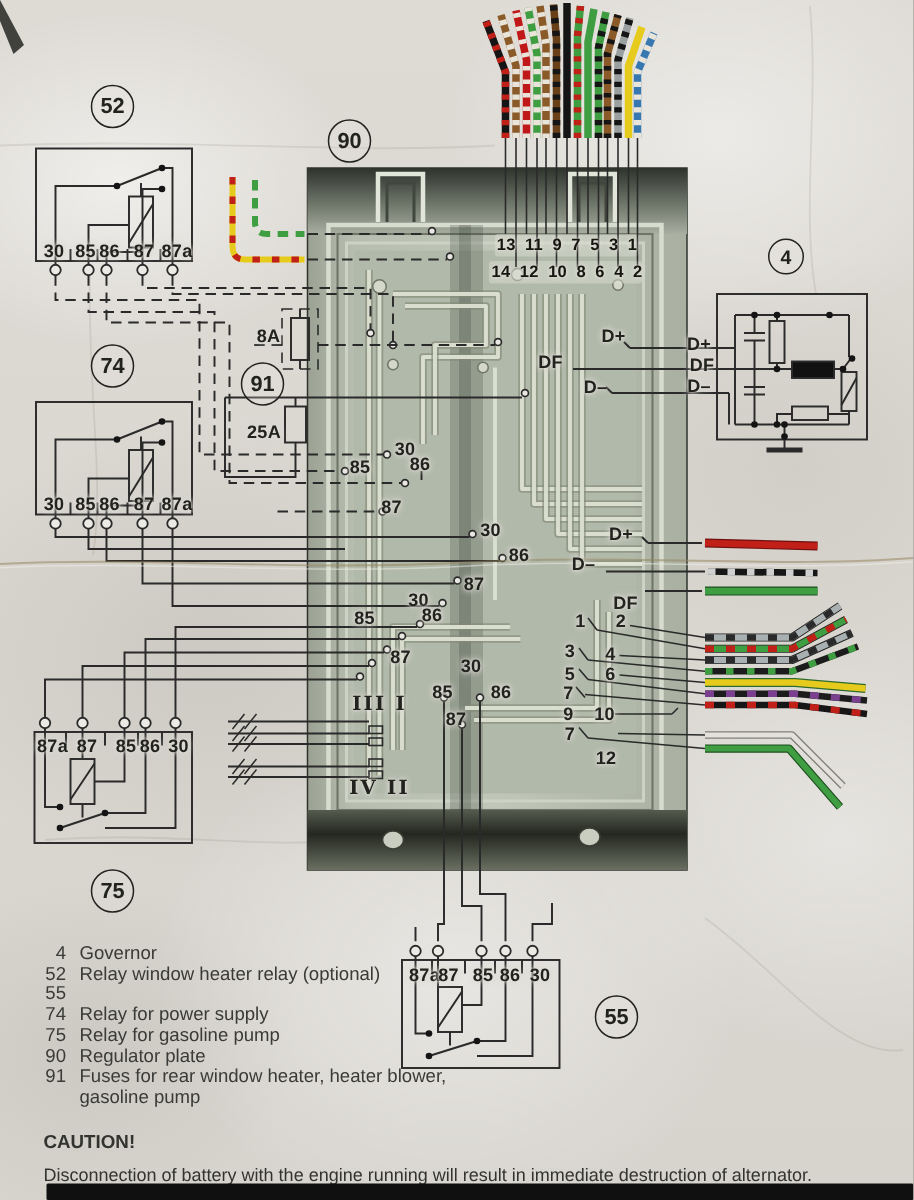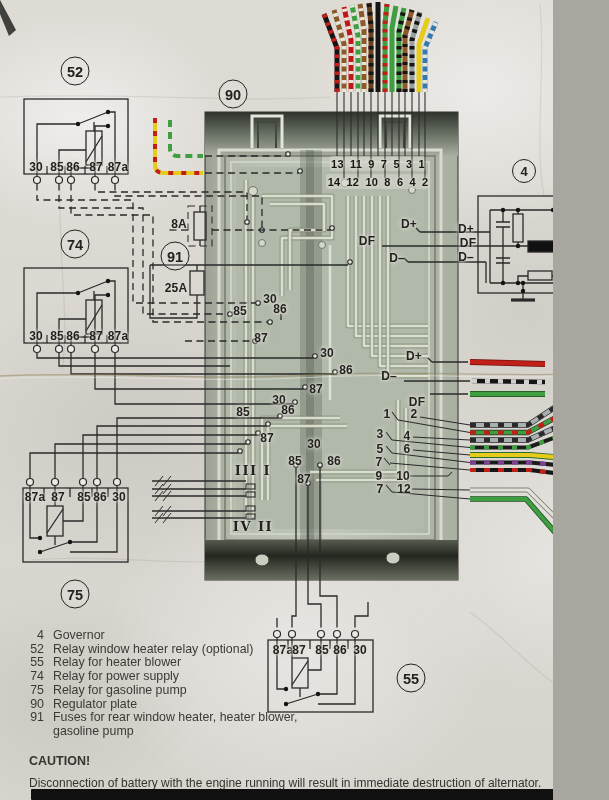--- a/index.html
+++ b/index.html
@@ -1,16 +1,16 @@
 <!DOCTYPE html>
 <html><head>
 <meta charset="utf-8">
 <style>
   html,body{margin:0;padding:0;background:#a9a6a0;}
-  .canvas{position:relative;width:553px;height:800px;overflow:hidden;
+  .canvas{position:relative;width:609px;height:800px;overflow:hidden;
     font-family:"Liberation Sans",sans-serif;
     background:
       radial-gradient(220px 160px at 80px 120px, rgba(255,255,255,.55), transparent 70%),
       radial-gradient(260px 200px at 480px 90px, rgba(255,255,255,.45), transparent 70%),
       radial-gradient(300px 220px at 140px 430px, rgba(120,115,105,.14), transparent 70%),
       radial-gradient(240px 200px at 530px 310px, rgba(120,115,105,.10), transparent 70%),
       radial-gradient(280px 240px at 300px 650px, rgba(255,255,255,.40), transparent 70%),
       radial-gradient(200px 160px at 60px 700px, rgba(120,115,105,.12), transparent 70%),
       radial-gradient(260px 200px at 560px 560px, rgba(255,255,255,.35), transparent 70%),
       linear-gradient(#dedbd5,#d7d4ce);}
@@ -479,34 +479,33 @@
 <div class="lbl" style="left:387px;top:414px">1</div>
 <div class="lbl" style="left:414px;top:414px">2</div>
 <div class="lbl" style="left:380px;top:434px">3</div>
 <div class="lbl" style="left:407px;top:436px">4</div>
 <div class="lbl" style="left:380px;top:449px">5</div>
 <div class="lbl" style="left:407px;top:449px">6</div>
 <div class="lbl" style="left:379px;top:462px">7</div>
 <div class="lbl" style="left:379px;top:476px">9</div>
 <div class="lbl" style="left:403px;top:476px">10</div>
 <div class="lbl" style="left:380px;top:489px">7</div>
-<div class="lbl" style="left:404px;top:489px">12</div>
+<div class="lbl" style="left:404px;top:505px">12</div>
 
 <div class="legend">
   <div class="lrow">
         <span class="lnum">4</span>
         <span class="llabel">Governor</span>
       </div>
   <div class="lrow">
         <span class="lnum">52</span>
         <span class="llabel">Relay window heater relay (optional)</span>
       </div>
   <div class="lrow">
         <span class="lnum">55</span>
-        <span class="llabel">Relay for heater blower</span>
       </div>
   <div class="lrow">
         <span class="lnum">74</span>
         <span class="llabel">Relay for power supply</span>
       </div>
   <div class="lrow">
         <span class="lnum">75</span>
         <span class="llabel">Relay for gasoline pump</span>
       </div>
   <div class="lrow">

